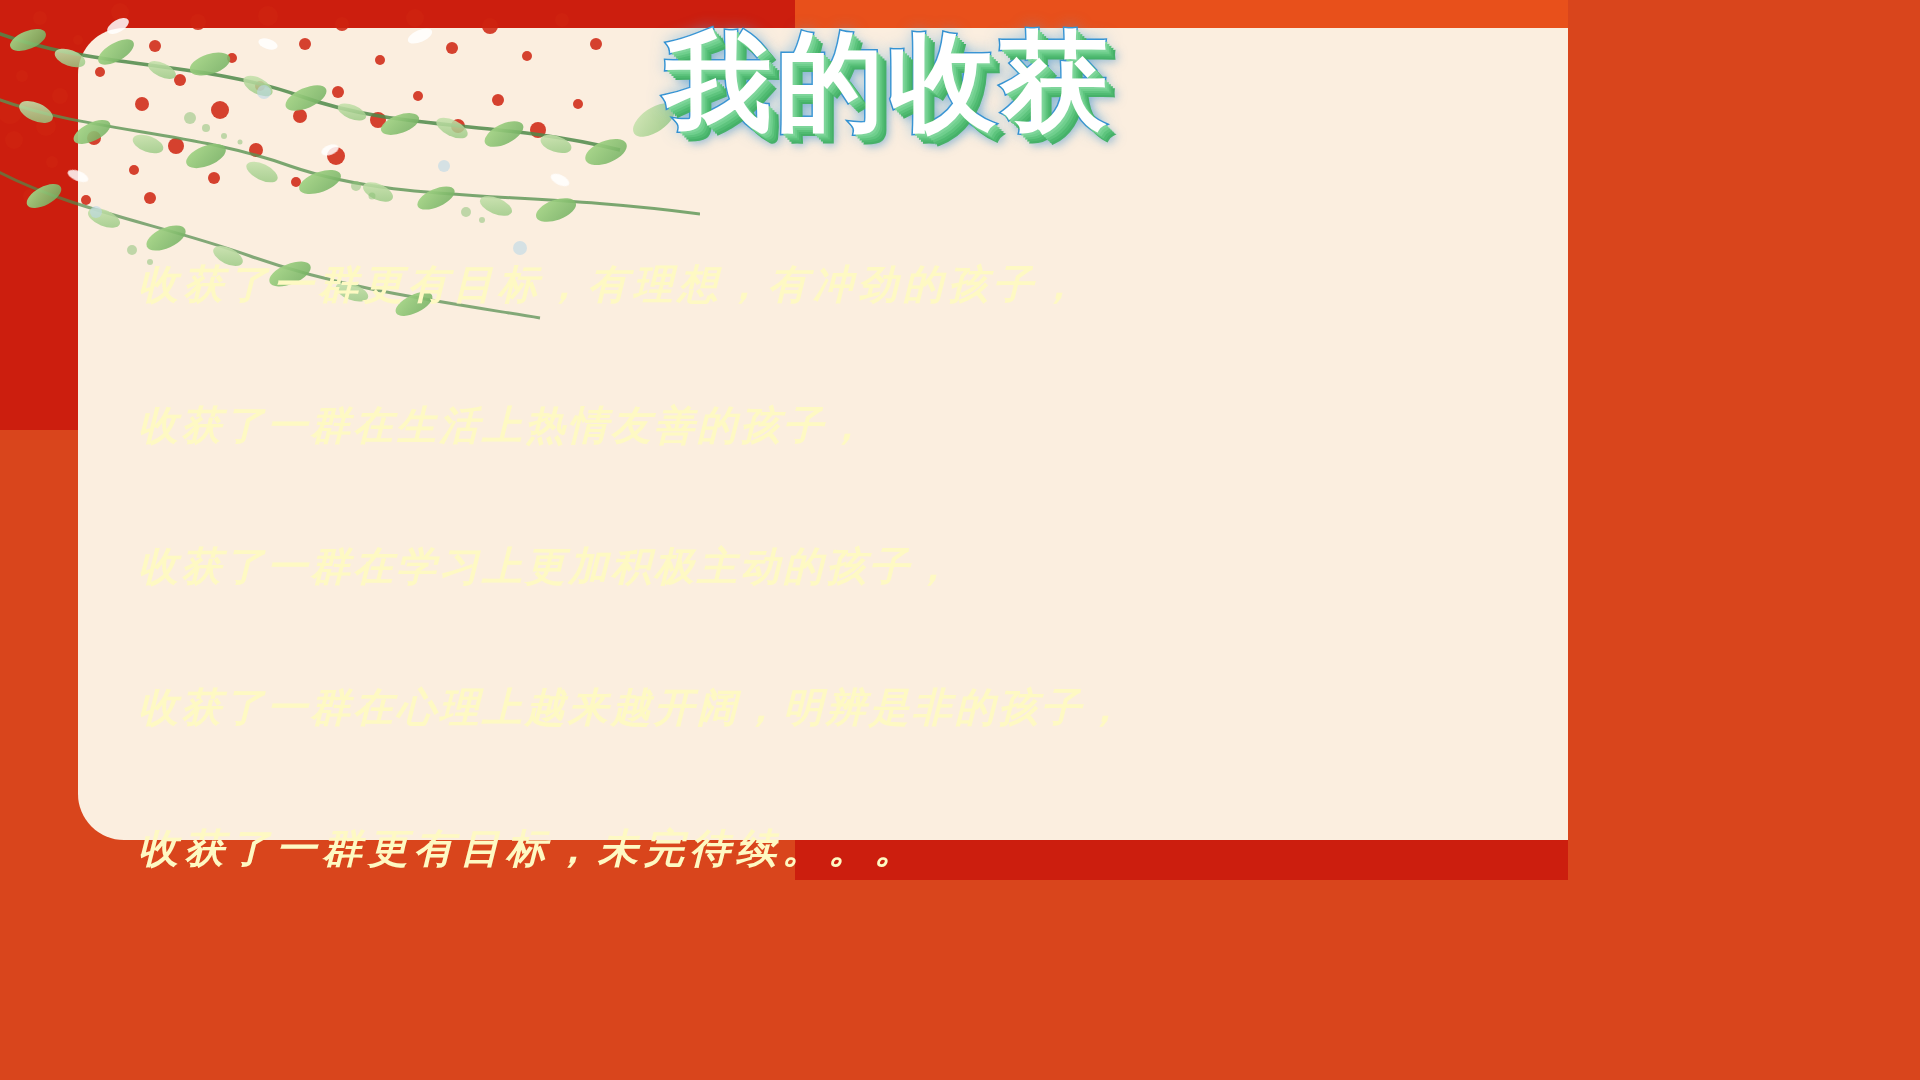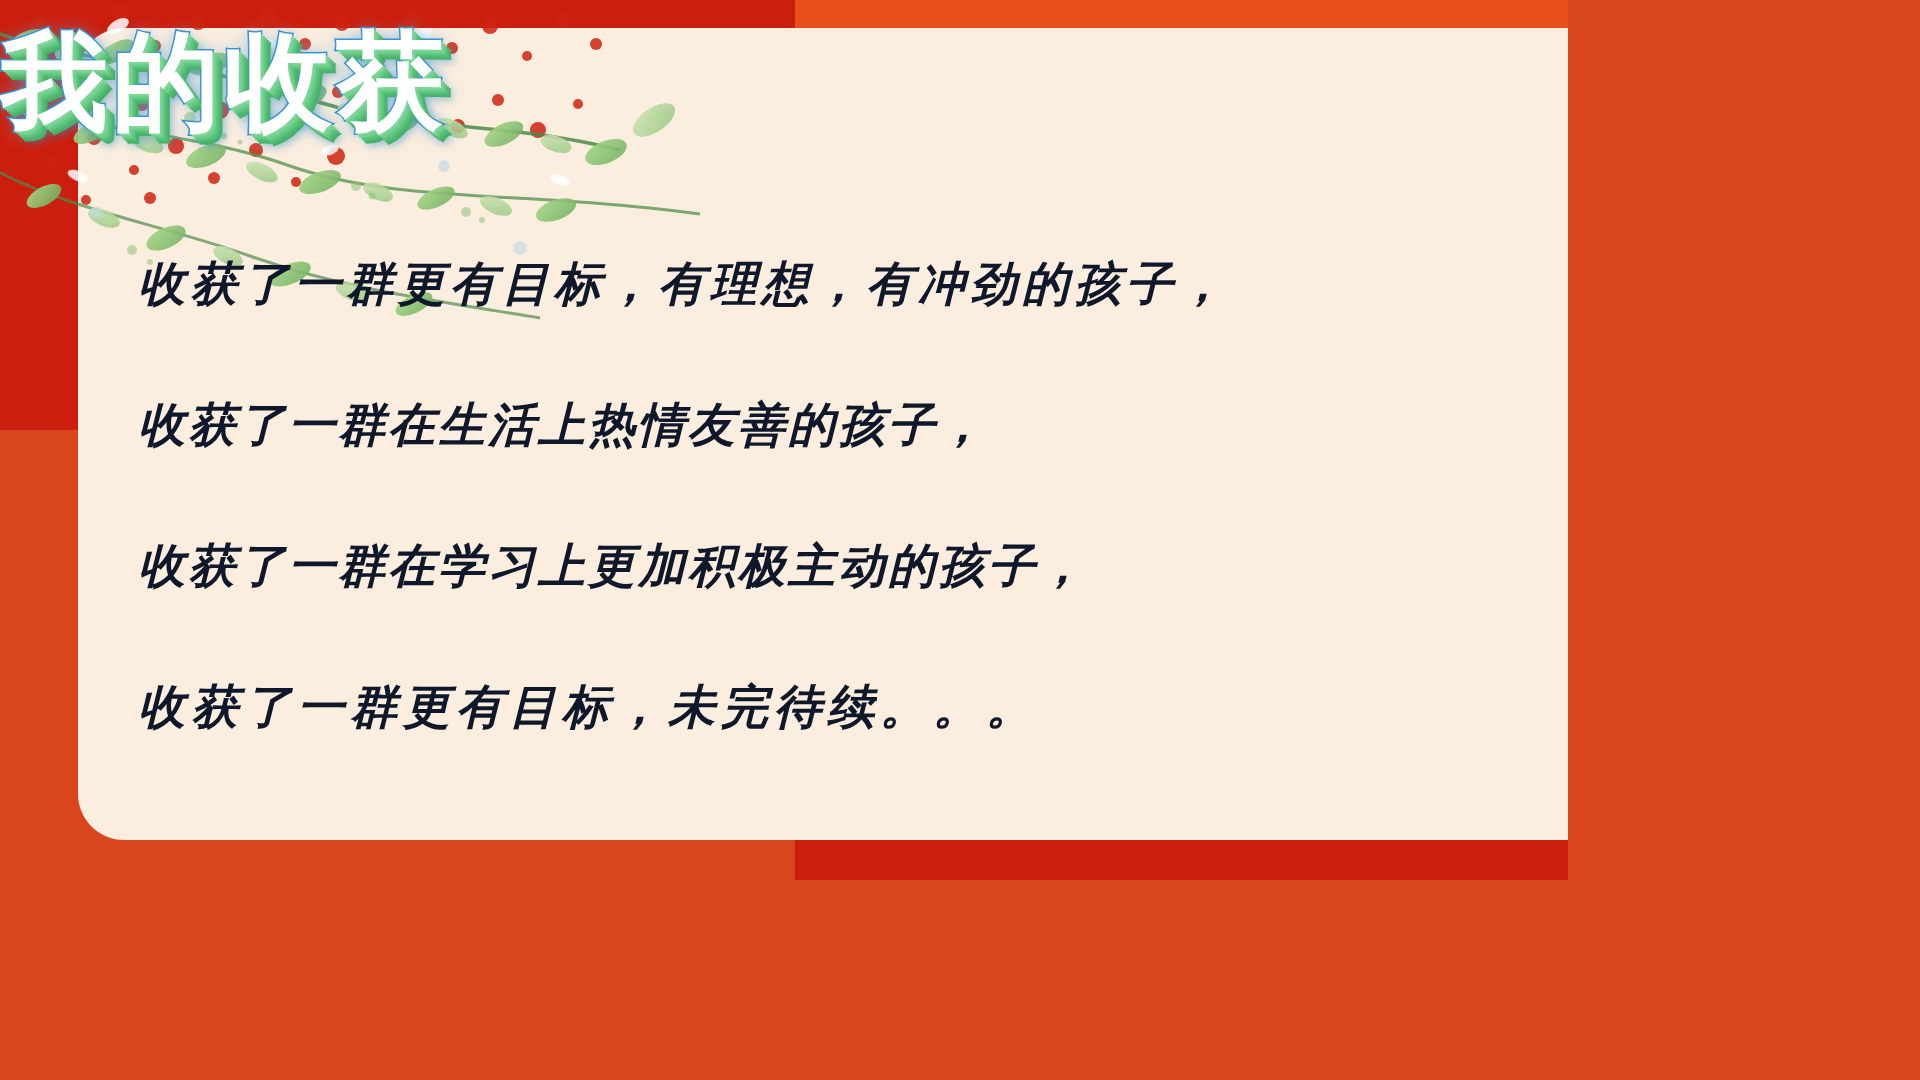--- a/index.html
+++ b/index.html
@@ -53,21 +53,21 @@
   }
   .deco svg{display:block;width:100%;height:100%;}
 
   
   .speckles{position:absolute;left:0;top:0;width:620px;height:210px;pointer-events:none;}
 
   
   .title-wrap{
     position:absolute;
     left:0;top:18px;width:1776px;
-    text-align:left;
+    text-align:center;
     pointer-events:none;
   }
   .title{
     display:inline-block;
     font-family:"DejaVu Sans","Liberation Sans",sans-serif;
     font-size:108px;
     font-weight:700;
     letter-spacing:4px;
     line-height:1.18;
     color:#ffffff;
@@ -83,24 +83,24 @@
       0 0 16px rgba(90,170,225,.7);
   }
 
   
   .body{
     position:absolute;
     left:138px;top:214px;
     width:1340px;
     }
   .line{
-    color:#0f172a;
-    font-family:Liberation Serif, serif;
+    color:#fef9c3;
+    font-family:Liberation Sans, sans-serif;
     font-weight:700;
-    font-size:47px;
+    font-size:40px;
     line-height:141px;
     letter-spacing:3px;
     white-space:nowrap;
     font-style:italic;
   }
   .line.l1{letter-spacing:5px;}
   .line.l4{letter-spacing:3px;}
   .line.l5{letter-spacing:6px;}
 </style>
 </head>
@@ -254,16 +254,17 @@
   </div>
 
   <div class="title-wrap">
     <span class="title">我的收获</span>
   </div>
 
   <div class="body">
     <div class="line l1">收获了一群更有目标，有理想，有冲劲的孩子，</div>
     <div class="line l3">收获了一群在生活上热情友善的孩子，</div>
     <div class="line l2">收获了一群在学习上更加积极主动的孩子，</div>
+    <div class="line l4">收获了一群在心理上越来越开阔，明辨是非的孩子，</div>
     <div class="line l5">收获了一群更有目标，未完待续。。。</div>
   </div>
 
 </div>
 
 </body></html>

